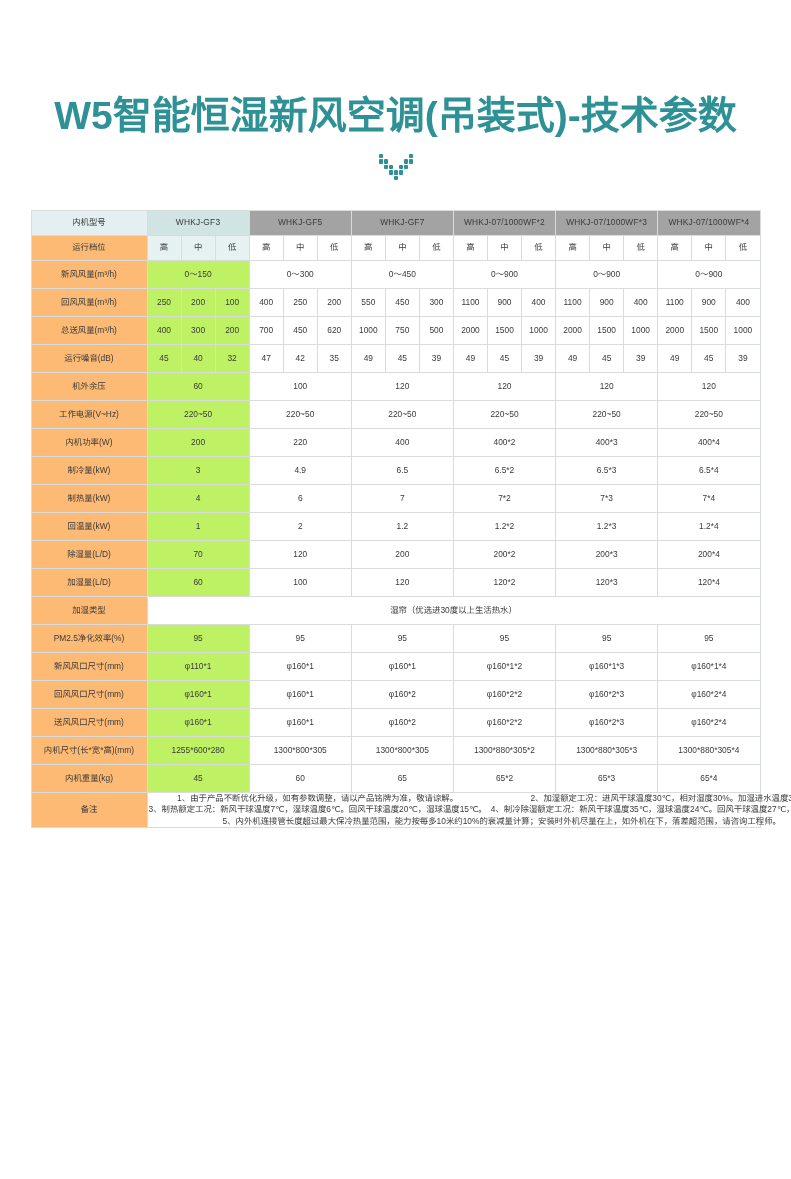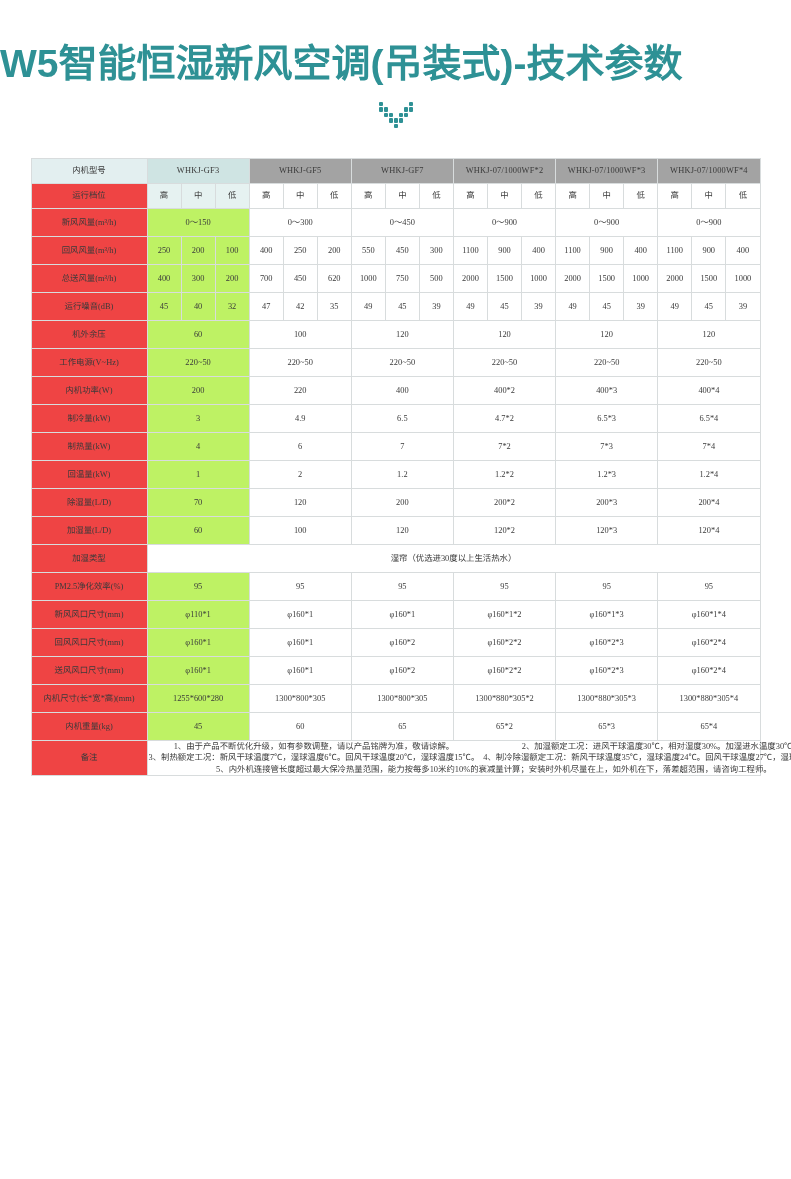--- a/index.html
+++ b/index.html
@@ -19,22 +19,22 @@
   .page {
     position: relative;
     width: 791px;
     height: 1179px;
     box-sizing: border-box;
     overflow: hidden;
   }
 
   
   .title-block {
-    padding-top: 40px;
-    text-align: left;
+    padding-top: 92px;
+    text-align: center;
   }
   .main-title {
     margin: 0;
     font-size: 39px;
     line-height: 48px;
     font-weight: bold;
     letter-spacing: 0px;
     color: #2e9195;
     white-space: nowrap;
   }
@@ -53,21 +53,20 @@
     display: block;
     background: transparent;
     border-radius: 1px;
   }
   .ornament i.on { background: #2e9195; }
 
   
   .table-wrap {
     margin: 30px auto 16px auto;
     width: 730px;
-    font-family: Liberation Serif, serif;
   }
   table.spec {
     width: 730px;
     border-collapse: collapse;
     table-layout: fixed;
     background: #ffffff;
   }
   table.spec td, table.spec th {
     border: 1px solid #d8dcdd;
     text-align: center;
@@ -77,21 +76,21 @@
     font-size: 8.4px;
     line-height: 1.35;
     padding: 0 1px;
   }
 
   
   td.lbl, th.lbl {
     width: 113px;
     font-size: 8.6px;
     color: #3a3a3a;
-    background: #ef4444;
+    background: #fdba74;
     padding: 0 2px;
   }
   th.lbl.head-lbl {
     background: #e3eff0;
   }
 
   
   th.model {
     background: #a3a3a3;
     font-size: 8.6px;
@@ -310,21 +309,21 @@
             <td colspan="3">400</td>
             <td colspan="3">400*2</td>
             <td colspan="3">400*3</td>
             <td colspan="3">400*4</td>
           </tr>
           <tr class="r-h27">
             <td class="lbl">制冷量(kW)</td>
             <td class="tint" colspan="3">3</td>
             <td colspan="3">4.9</td>
             <td colspan="3">6.5</td>
-            <td colspan="3">4.7*2</td>
+            <td colspan="3">6.5*2</td>
             <td colspan="3">6.5*3</td>
             <td colspan="3">6.5*4</td>
           </tr>
           <tr class="r-h27">
             <td class="lbl">制热量(kW)</td>
             <td class="tint" colspan="3">4</td>
             <td colspan="3">6</td>
             <td colspan="3">7</td>
             <td colspan="3">7*2</td>
             <td colspan="3">7*3</td>

